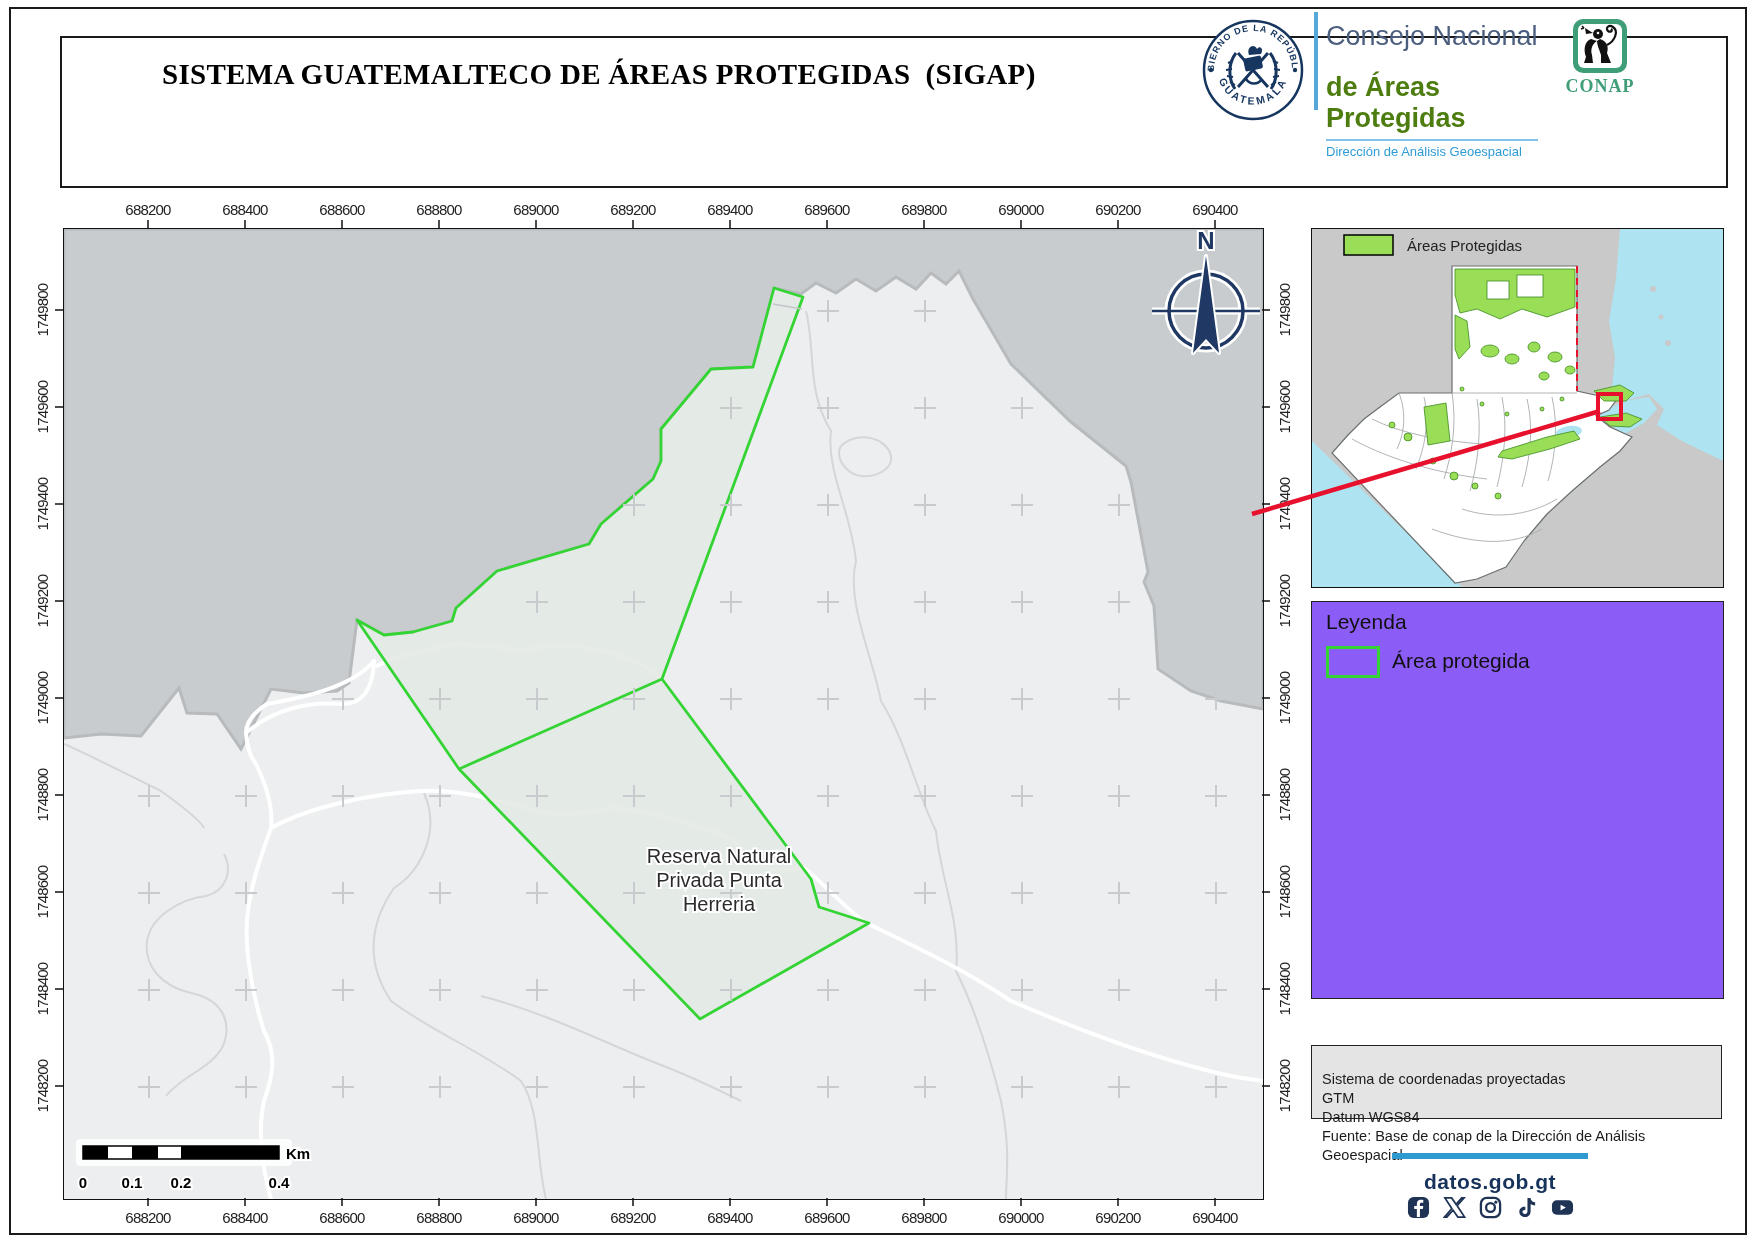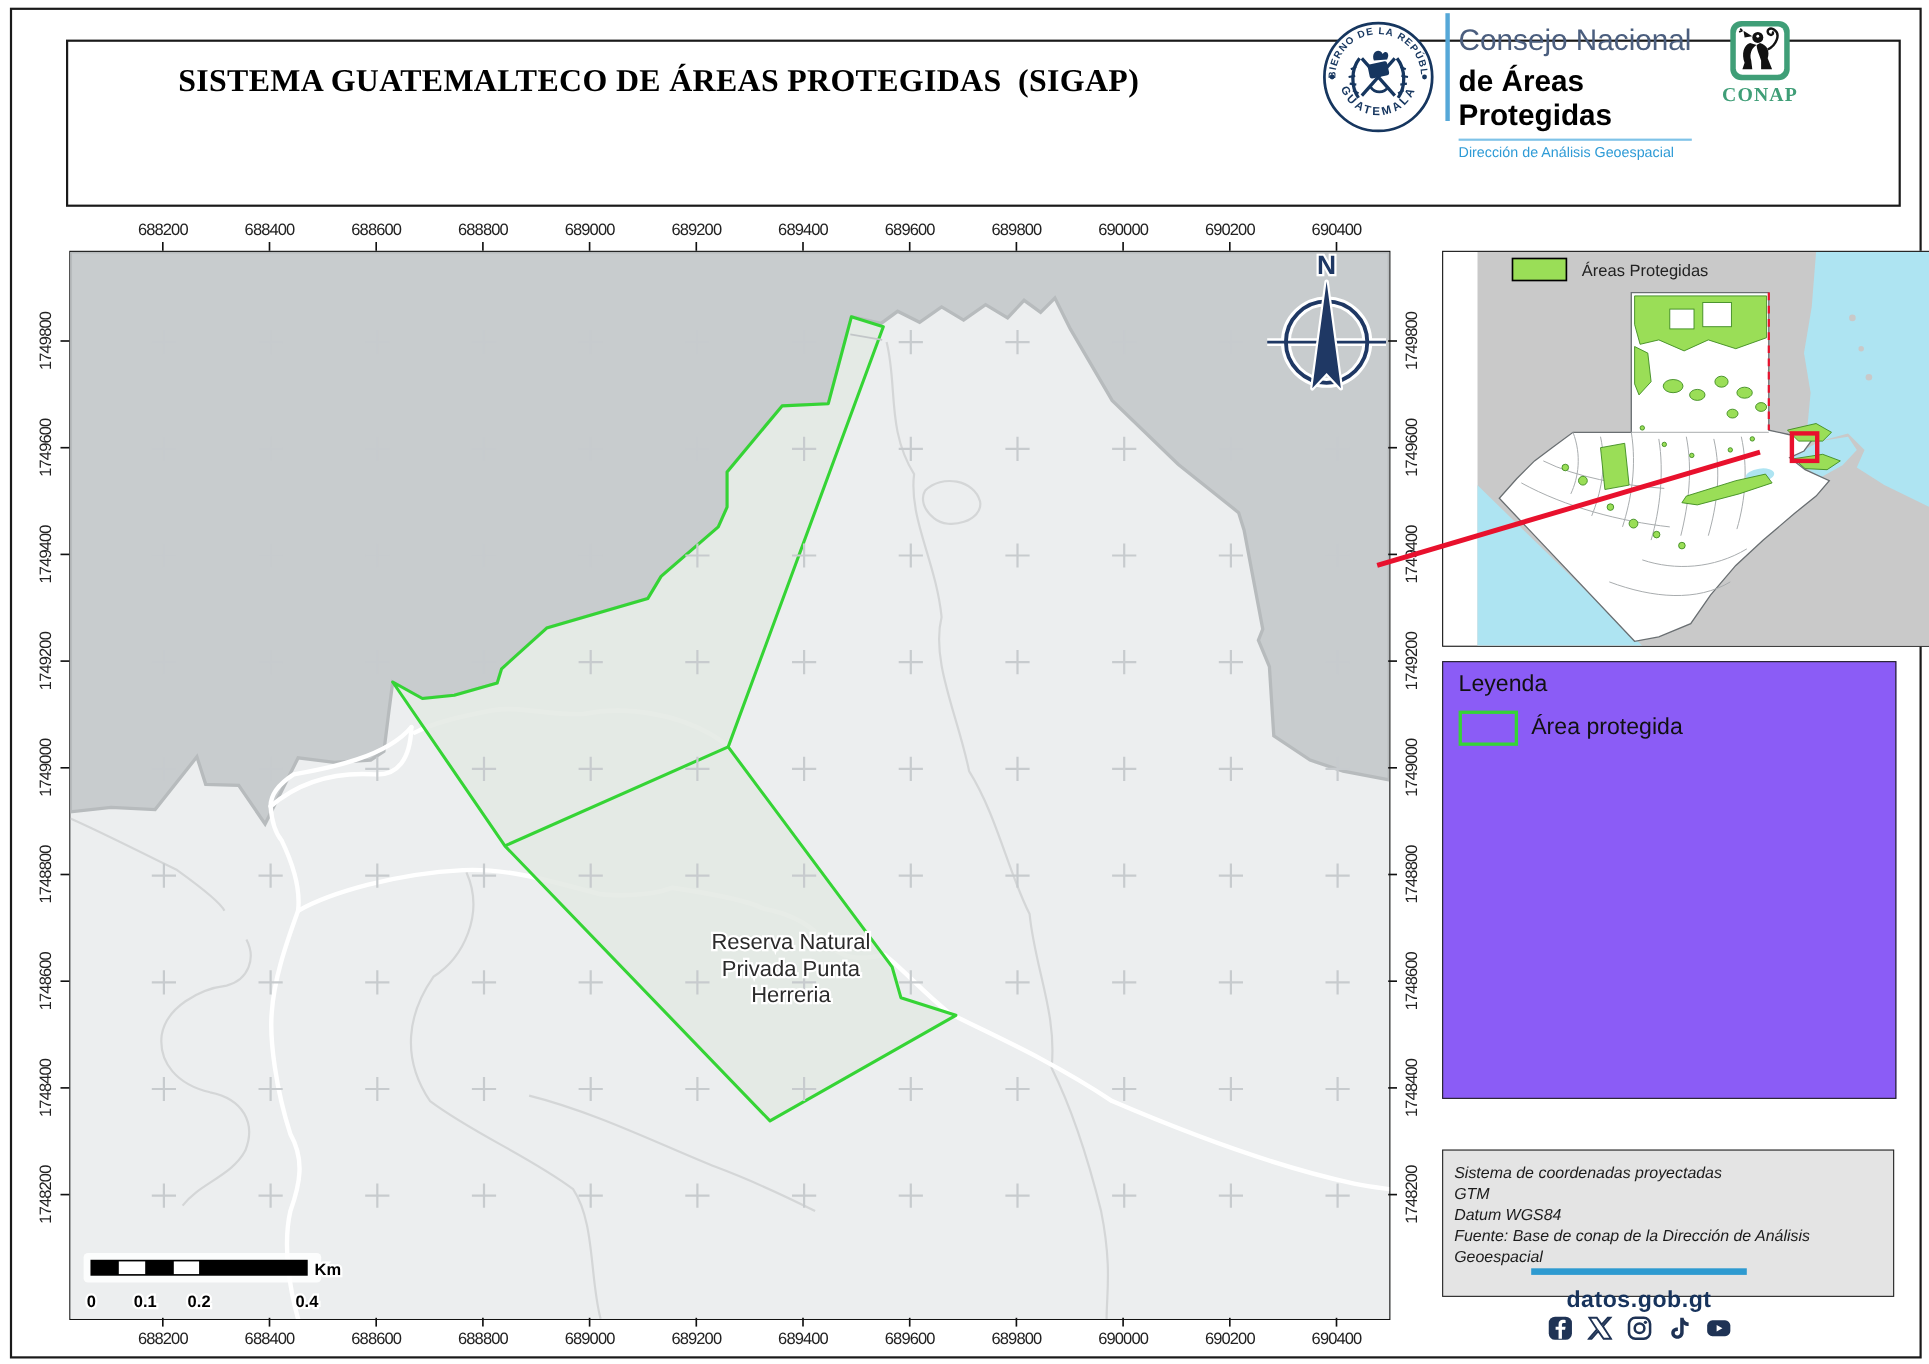--- a/index.html
+++ b/index.html
@@ -11,48 +11,48 @@
   .header-box{position:absolute;left:60px;top:36px;width:1664px;height:148px;
         border:2px solid #1a1a1a;background:#fff;}
   .title-block{position:absolute;left:100px;top:20px;width:980px;}
   .map-title{font-family:"Liberation Serif",serif;font-weight:bold;font-size:29px;color:#000;
         letter-spacing:.3px;white-space:pre;}
   .map-subtitle{font-size:23px;color:#111;margin-top:10px;}
   .seal{position:absolute;left:1140px;top:-19px;width:102px;height:102px;}
   .logo-divider{position:absolute;left:1252px;top:-26px;width:4px;height:98px;background:#56a8d8;}
   .consejo{position:absolute;left:1264px;top:-17px;width:260px;}
   .consejo-l1{font-size:27px;color:#4b5e7e;}
-  .consejo-l2{font-size:27px;font-weight:bold;color:#000000;margin-top:7px;}
+  .consejo-l2{font-size:27px;font-weight:bold;color:#4d7c0f;margin-top:20px;}
   .consejo-rule{width:212px;height:2px;background:#7fc3e8;margin-top:5px;}
   .consejo-l3{font-size:13px;color:#2e9bd6;margin-top:3px;}
   .conap-logo{position:absolute;left:1503px;top:-19px;width:70px;text-align:center;}
   .conap-square{width:54px;height:54px;margin:0 auto;background:#3f9e77;border-radius:10px;
         position:relative;}
   .conap-inner{position:absolute;left:5px;top:5px;width:44px;height:44px;background:#fff;border-radius:6px;}
   .conap-text{font-family:"Liberation Serif",serif;font-weight:bold;font-size:18px;color:#3f9e77;
         letter-spacing:1px;margin-top:3px;}
   
   .main-map{position:absolute;left:63px;top:228px;width:1199px;height:970px;
         border:1.5px solid #111;background:#eceeef;overflow:hidden;}
   .main-map svg{display:block;}
   
   .tick-label{position:absolute;transform:translate(-50%,-50%);font-size:15px;color:#222;
         letter-spacing:-0.8px;white-space:nowrap;z-index:5;}
   .tick-label.vert{transform:translate(-50%,-50%) rotate(-90deg);}
   
   .inset-box{position:absolute;left:1311px;top:228px;width:411px;height:358px;
-        border:1.5px solid #111;background:#fff;overflow:hidden;padding-left:31px;}
+        border:1.5px solid #111;background:#fff;overflow:hidden;}
   .legend-box{position:absolute;left:1311px;top:601px;width:411px;height:396px;
         border:1.5px solid #222;background:#8b5cf6;text-decoration:underline;}
   .legend-title{position:absolute;left:14px;top:8px;font-size:21px;color:#111;}
   .legend-swatch{position:absolute;left:14px;top:44px;width:48px;height:26px;
         border:3px solid #35d435;background:transparent;}
   .legend-item-label{position:absolute;left:80px;top:47px;font-size:21px;color:#111;text-align:center;}
-  .info-box{position:absolute;left:1311px;top:1045px;width:411px;height:134px;
-        border:1.5px solid #222;background:#e4e4e4;box-sizing:border-box;padding:12px 10px;font-style:italic;}
+  .info-box{position:absolute;left:1311px;top:1045px;width:411px;height:74px;
+        border:1.5px solid #222;background:#e4e4e4;box-sizing:border-box;padding:24px 10px;}
   .info-line{font-size:14.5px;color:#1c1c1c;line-height:19px;}
   .footer-bar{position:absolute;left:1392px;top:1153px;width:196px;height:6px;background:#2e9ad0;}
   .footer-url{position:absolute;left:1290px;top:1170px;width:400px;text-align:center;
         font-size:21px;font-weight:bold;color:#17335c;letter-spacing:.5px;}
   .social-row{position:absolute;left:1290px;top:1196px;width:400px;display:flex;
         justify-content:center;gap:13px;}
   .social-row svg{display:block;}
   
   .overlay{position:absolute;left:0;top:0;z-index:9;pointer-events:none;}
   .halo-text{paint-order:stroke;stroke:#fff;stroke-width:4px;}

